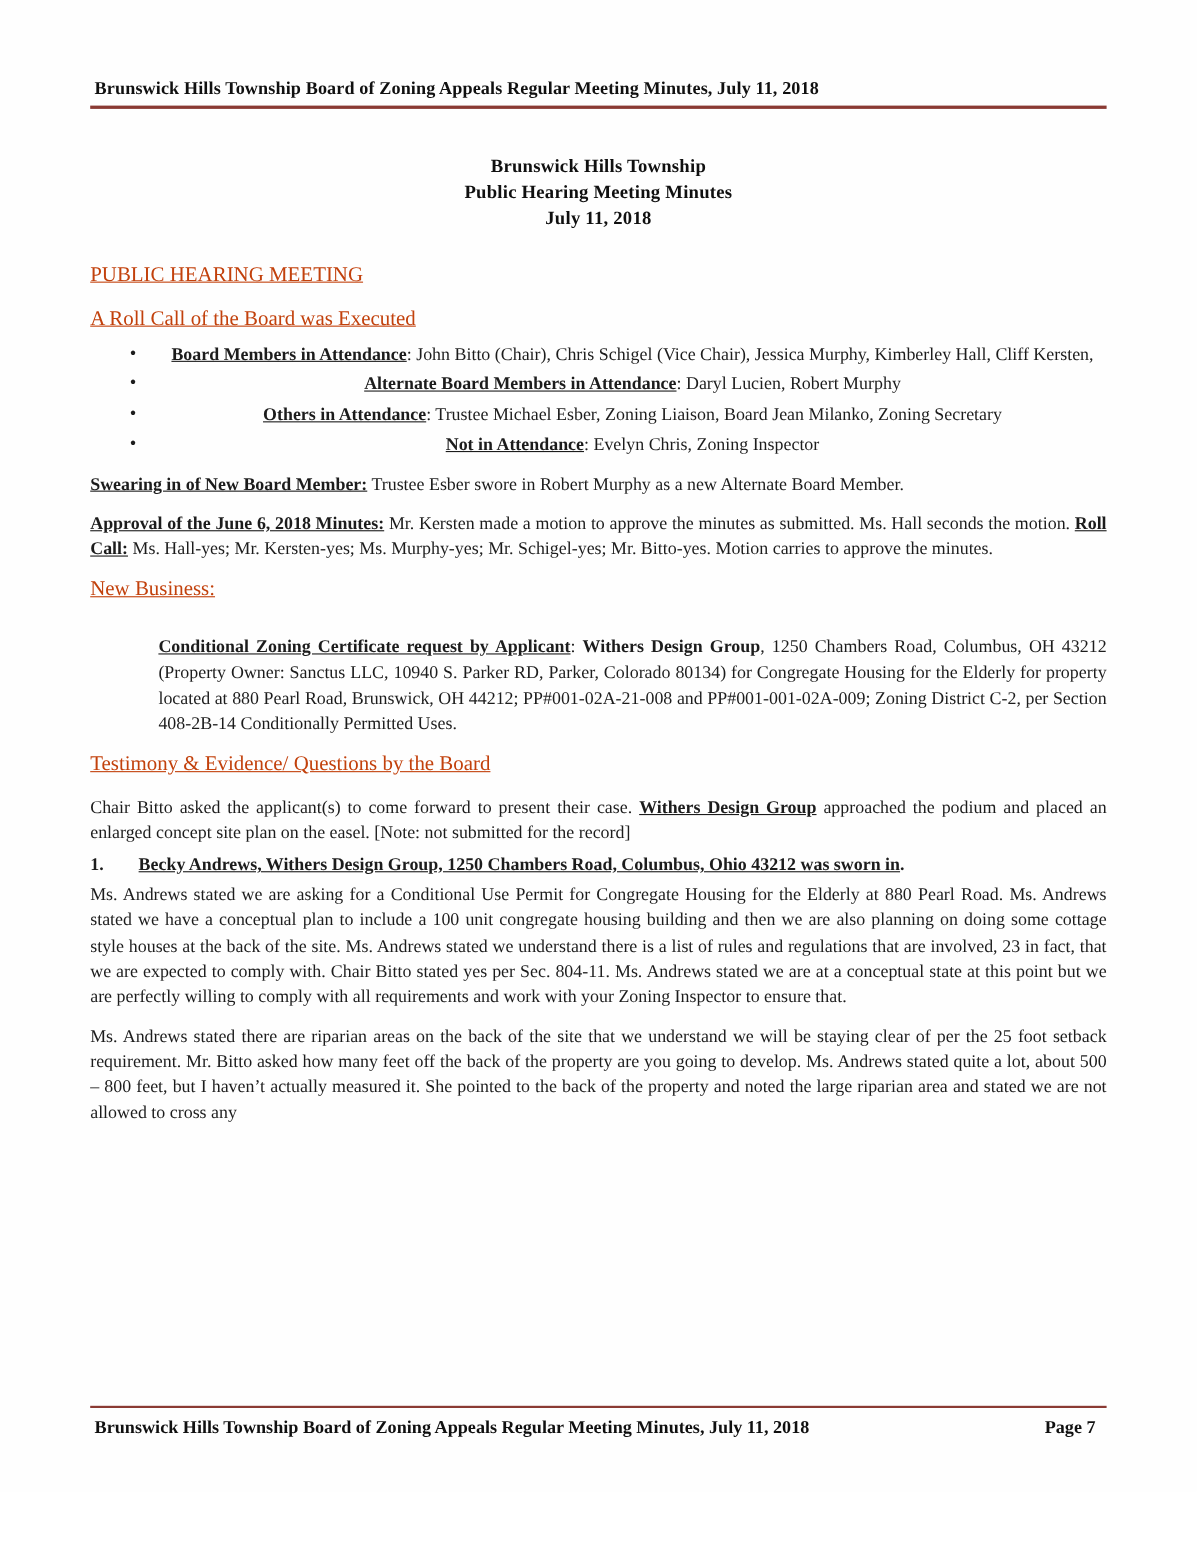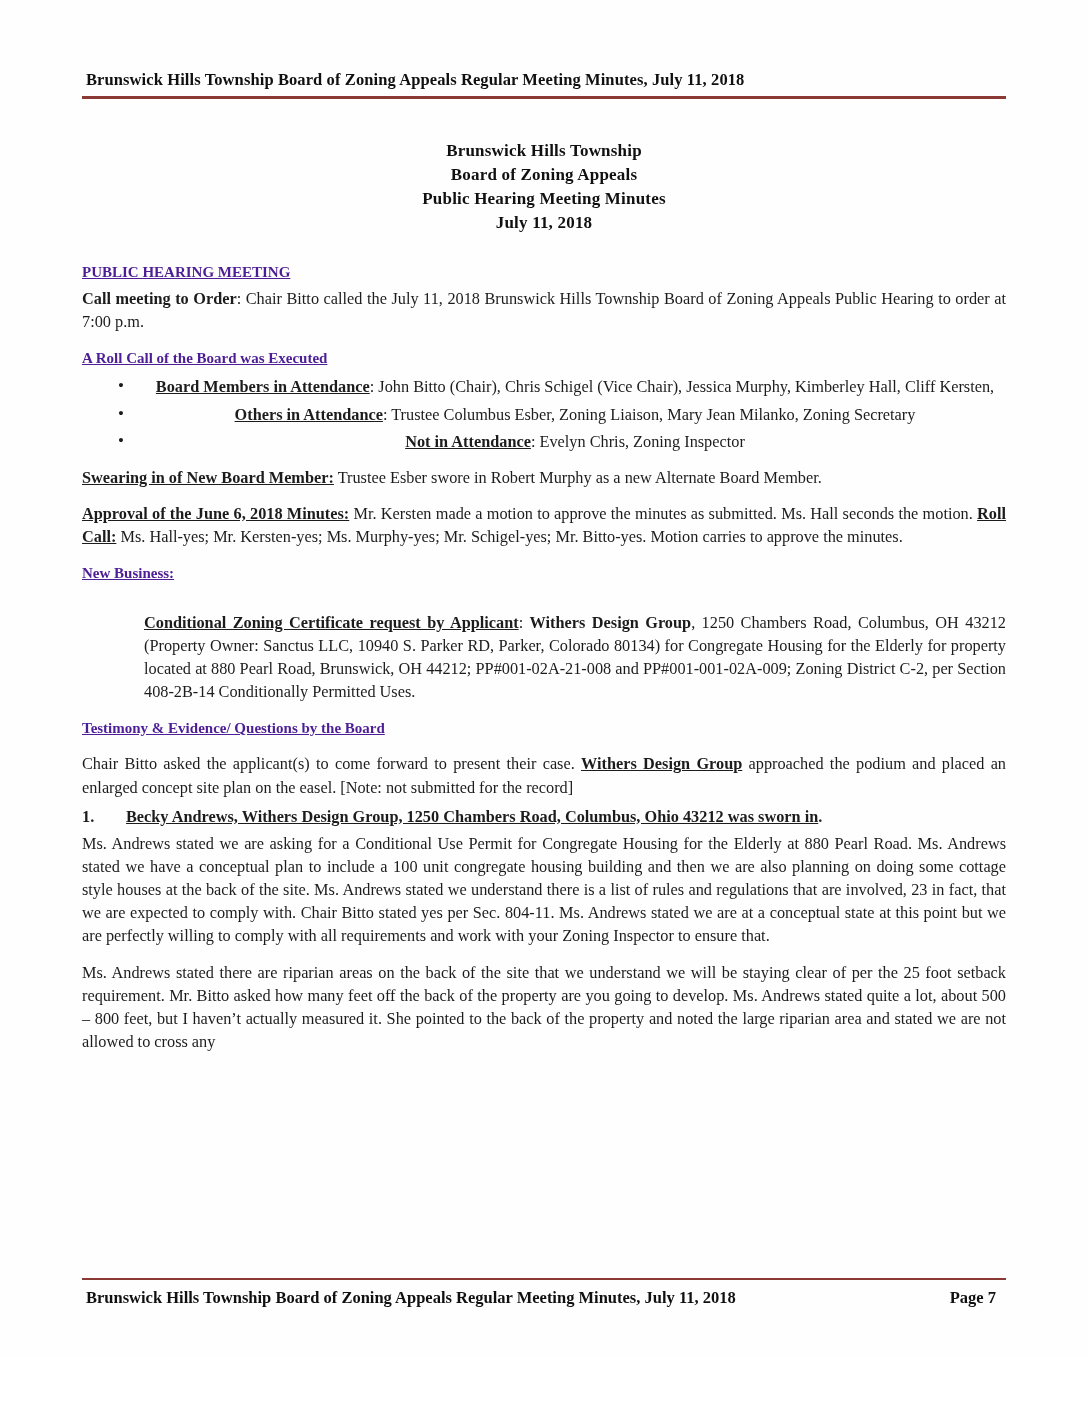--- a/index.html
+++ b/index.html
@@ -52,24 +52,24 @@
   .title-block div { letter-spacing: 0.2px; }
   
   .body {
     margin-top: 26px;
     font-size: 16.3px;
     line-height: 1.42;
     text-align: justify;
     color: #1c1c1c;
   }
   .sec-heading {
-    font-weight: bold;
+    font-weight: normal;
     text-decoration: underline;
-    font-size: 15px;
-    color: #4c1d95;
+    font-size: 19px;
+    color: #c2410c;
   }
   .u { text-decoration: underline; }
   .b { font-weight: bold; }
   .para { margin-top: 13px; }
   .para.tight { margin-top: 4px; }
   .indent-para {
     margin-top: 26px;
     margin-left: 62px;
     text-align: justify;
   }
@@ -126,36 +126,35 @@
 
 <div class="page">
 
   <div>
     <div class="doc-header">Brunswick Hills Township Board of Zoning Appeals Regular Meeting Minutes, July 11, 2018</div>
     <div class="rule"></div>
   </div>
 
   <div class="title-block">
     <div>Brunswick Hills Township</div>
-    <div>Board of Zoning Appeals</div>
     <div>Public Hearing Meeting Minutes</div>
     <div>July 11, 2018</div>
   </div>
 
   <div class="body">
 
     <div class="sec-heading">PUBLIC HEARING MEETING</div>
 
-    <div class="para tight"><span class="b">Call meeting to Order</span><span>: Chair Bitto called the July 11, 2018 Brunswick Hills Township Board of Zoning Appeals Public Hearing to order at 7:00 p.m.</span></div>
 
     <div class="para"><span class="sec-heading">A Roll Call of the Board was Executed</span></div>
 
     <ul class="bullets">
       <li><span class="b u">Board Members in Attendance</span><span>: John Bitto (Chair), Chris Schigel (Vice Chair), Jessica Murphy, Kimberley Hall, Cliff Kersten,</span></li>
-      <li><span class="b u">Others in Attendance</span><span>:  Trustee Columbus Esber, Zoning Liaison, Mary Jean Milanko, Zoning Secretary</span></li>
+      <li><span class="b u">Alternate Board Members in Attendance</span><span>: Daryl Lucien, Robert Murphy</span></li>
+      <li><span class="b u">Others in Attendance</span><span>:  Trustee Michael Esber, Zoning Liaison, Board Jean Milanko, Zoning Secretary</span></li>
       <li><span class="b u">Not in Attendance</span><span>:  Evelyn Chris, Zoning Inspector</span></li>
     </ul>
 
     <div class="para"><span class="b u">Swearing in of New Board Member:</span><span>  Trustee Esber swore in Robert Murphy as a new Alternate Board Member.</span></div>
 
 
     <div class="para"><span class="b u">Approval of the June 6, 2018 Minutes:</span><span>  Mr. Kersten made a motion to approve the minutes as submitted.  Ms. Hall seconds the motion.  </span><span class="b u">Roll Call:</span><span>  Ms. Hall-yes; Mr. Kersten-yes; Ms. Murphy-yes; Mr. Schigel-yes; Mr. Bitto-yes.  Motion carries to approve the minutes.</span></div>
 
     <div class="para"><span class="sec-heading">New Business:</span></div>
 

